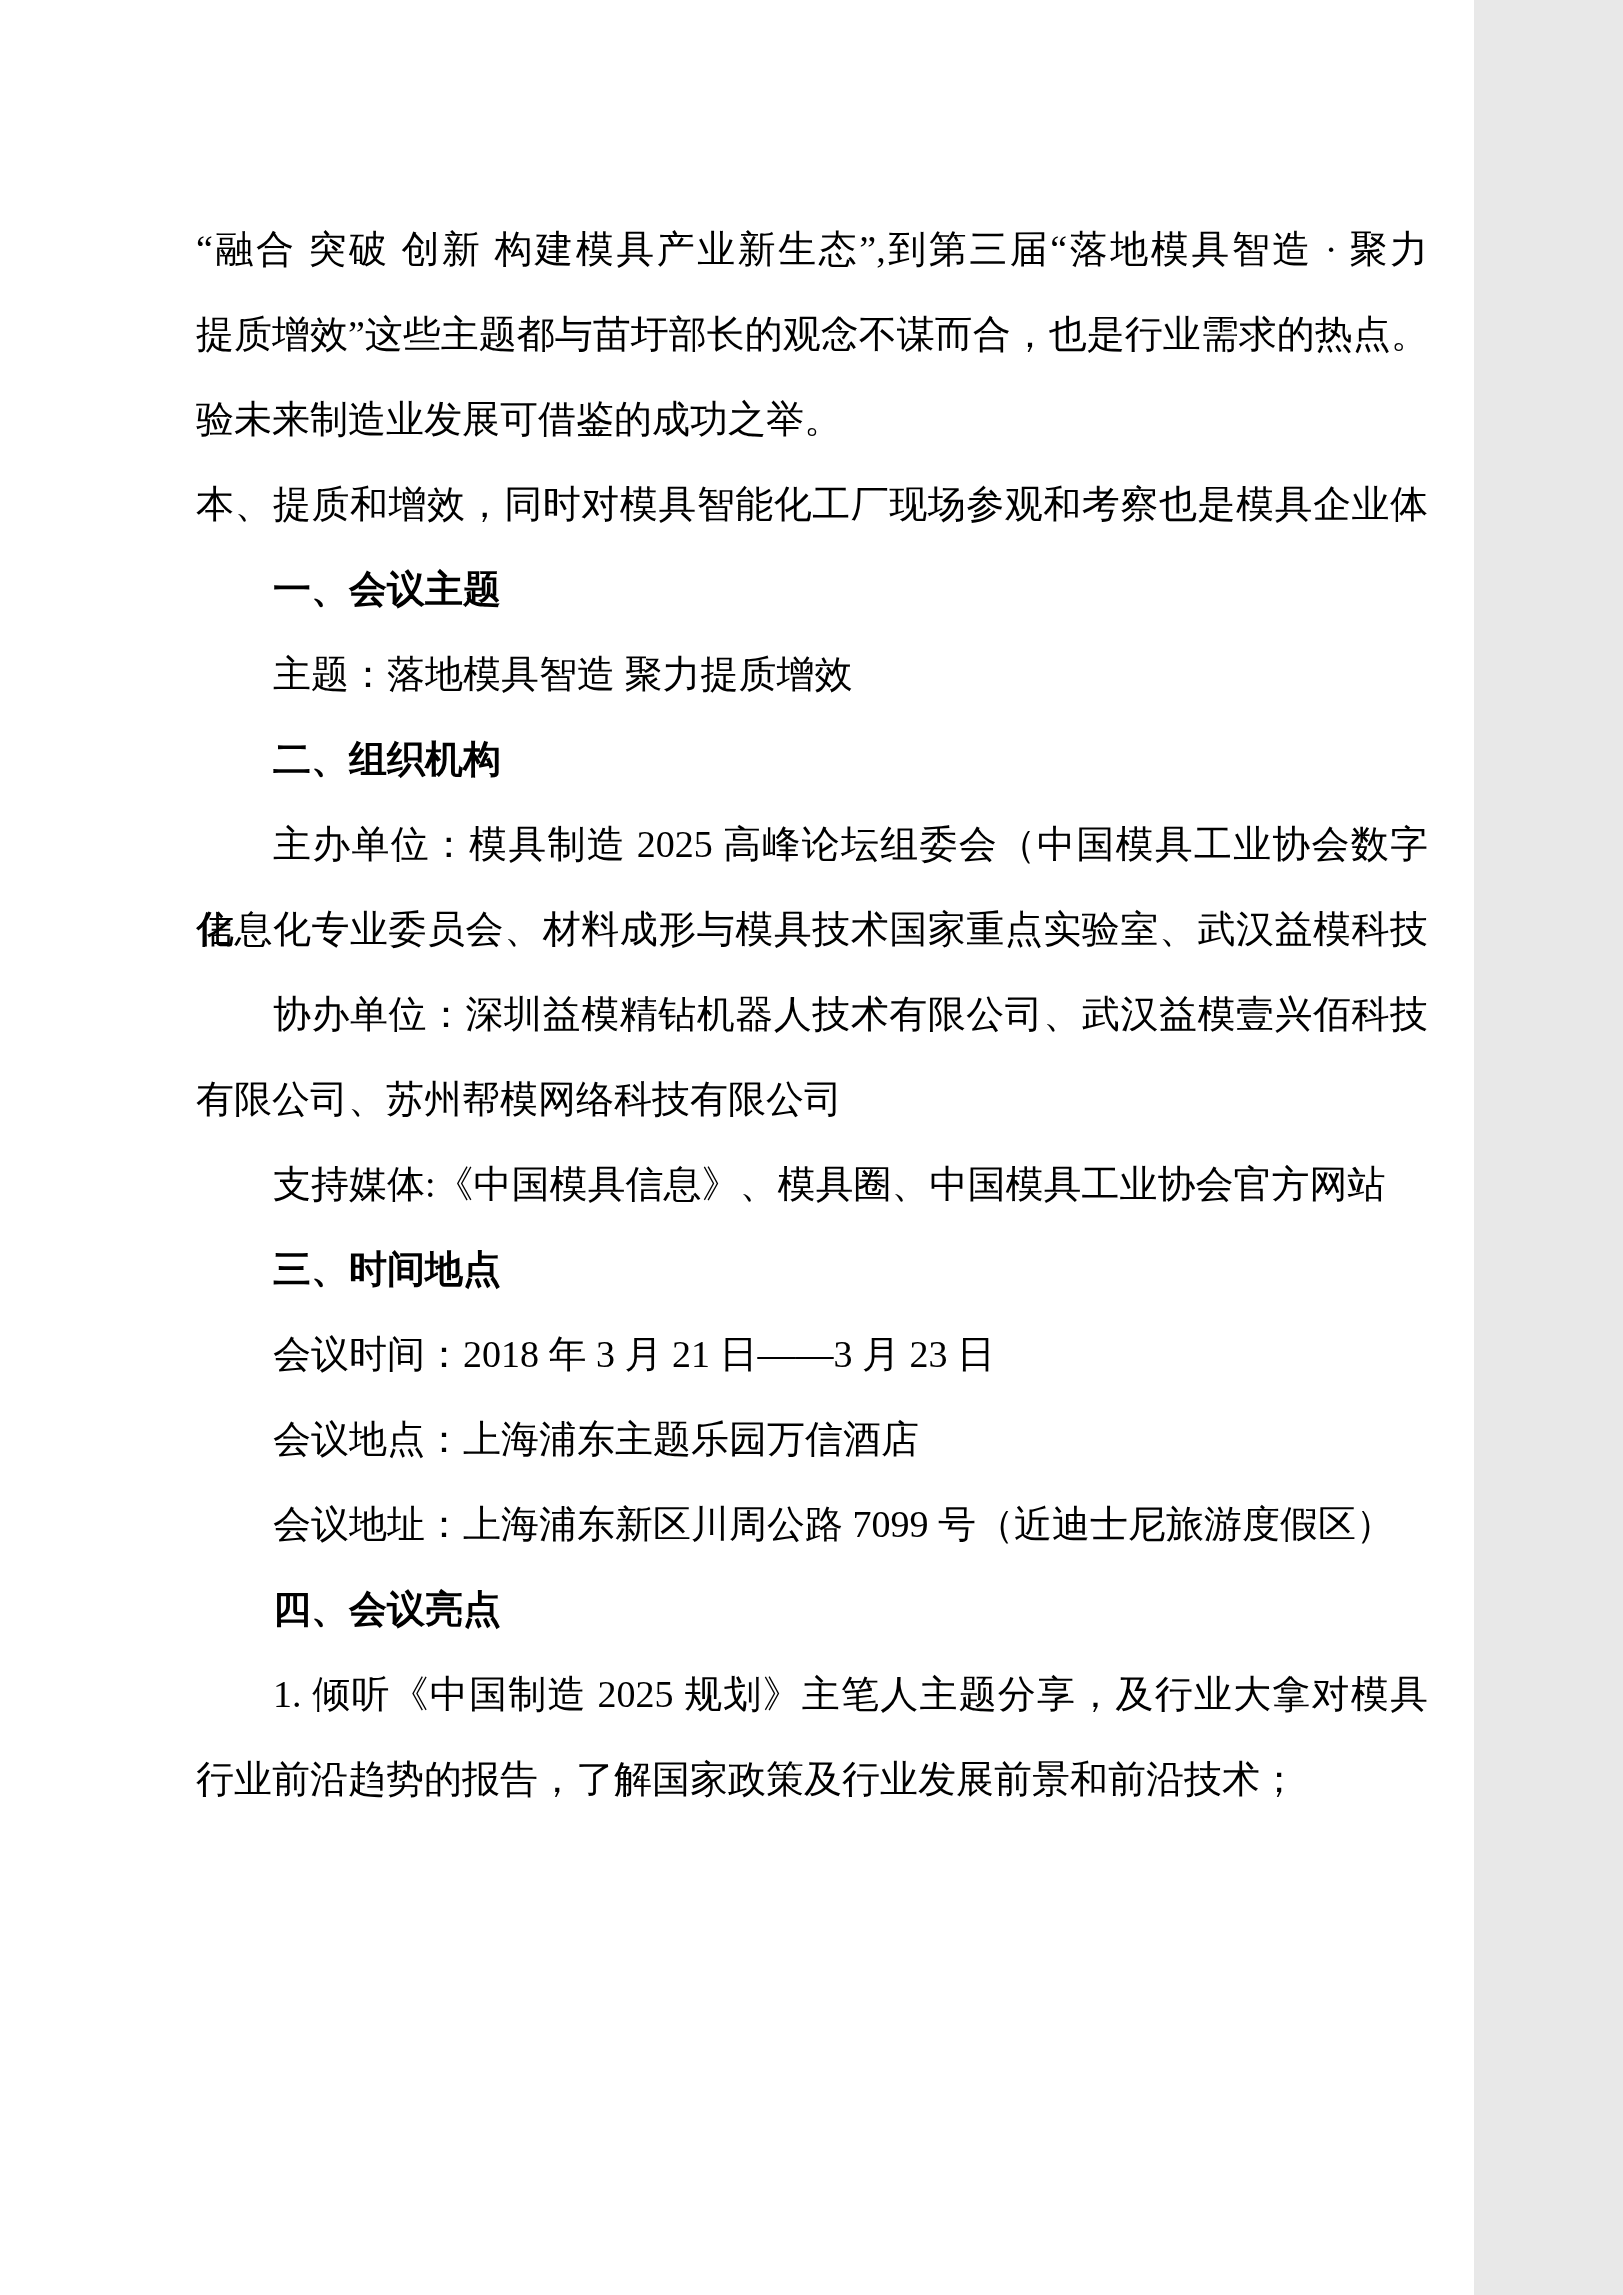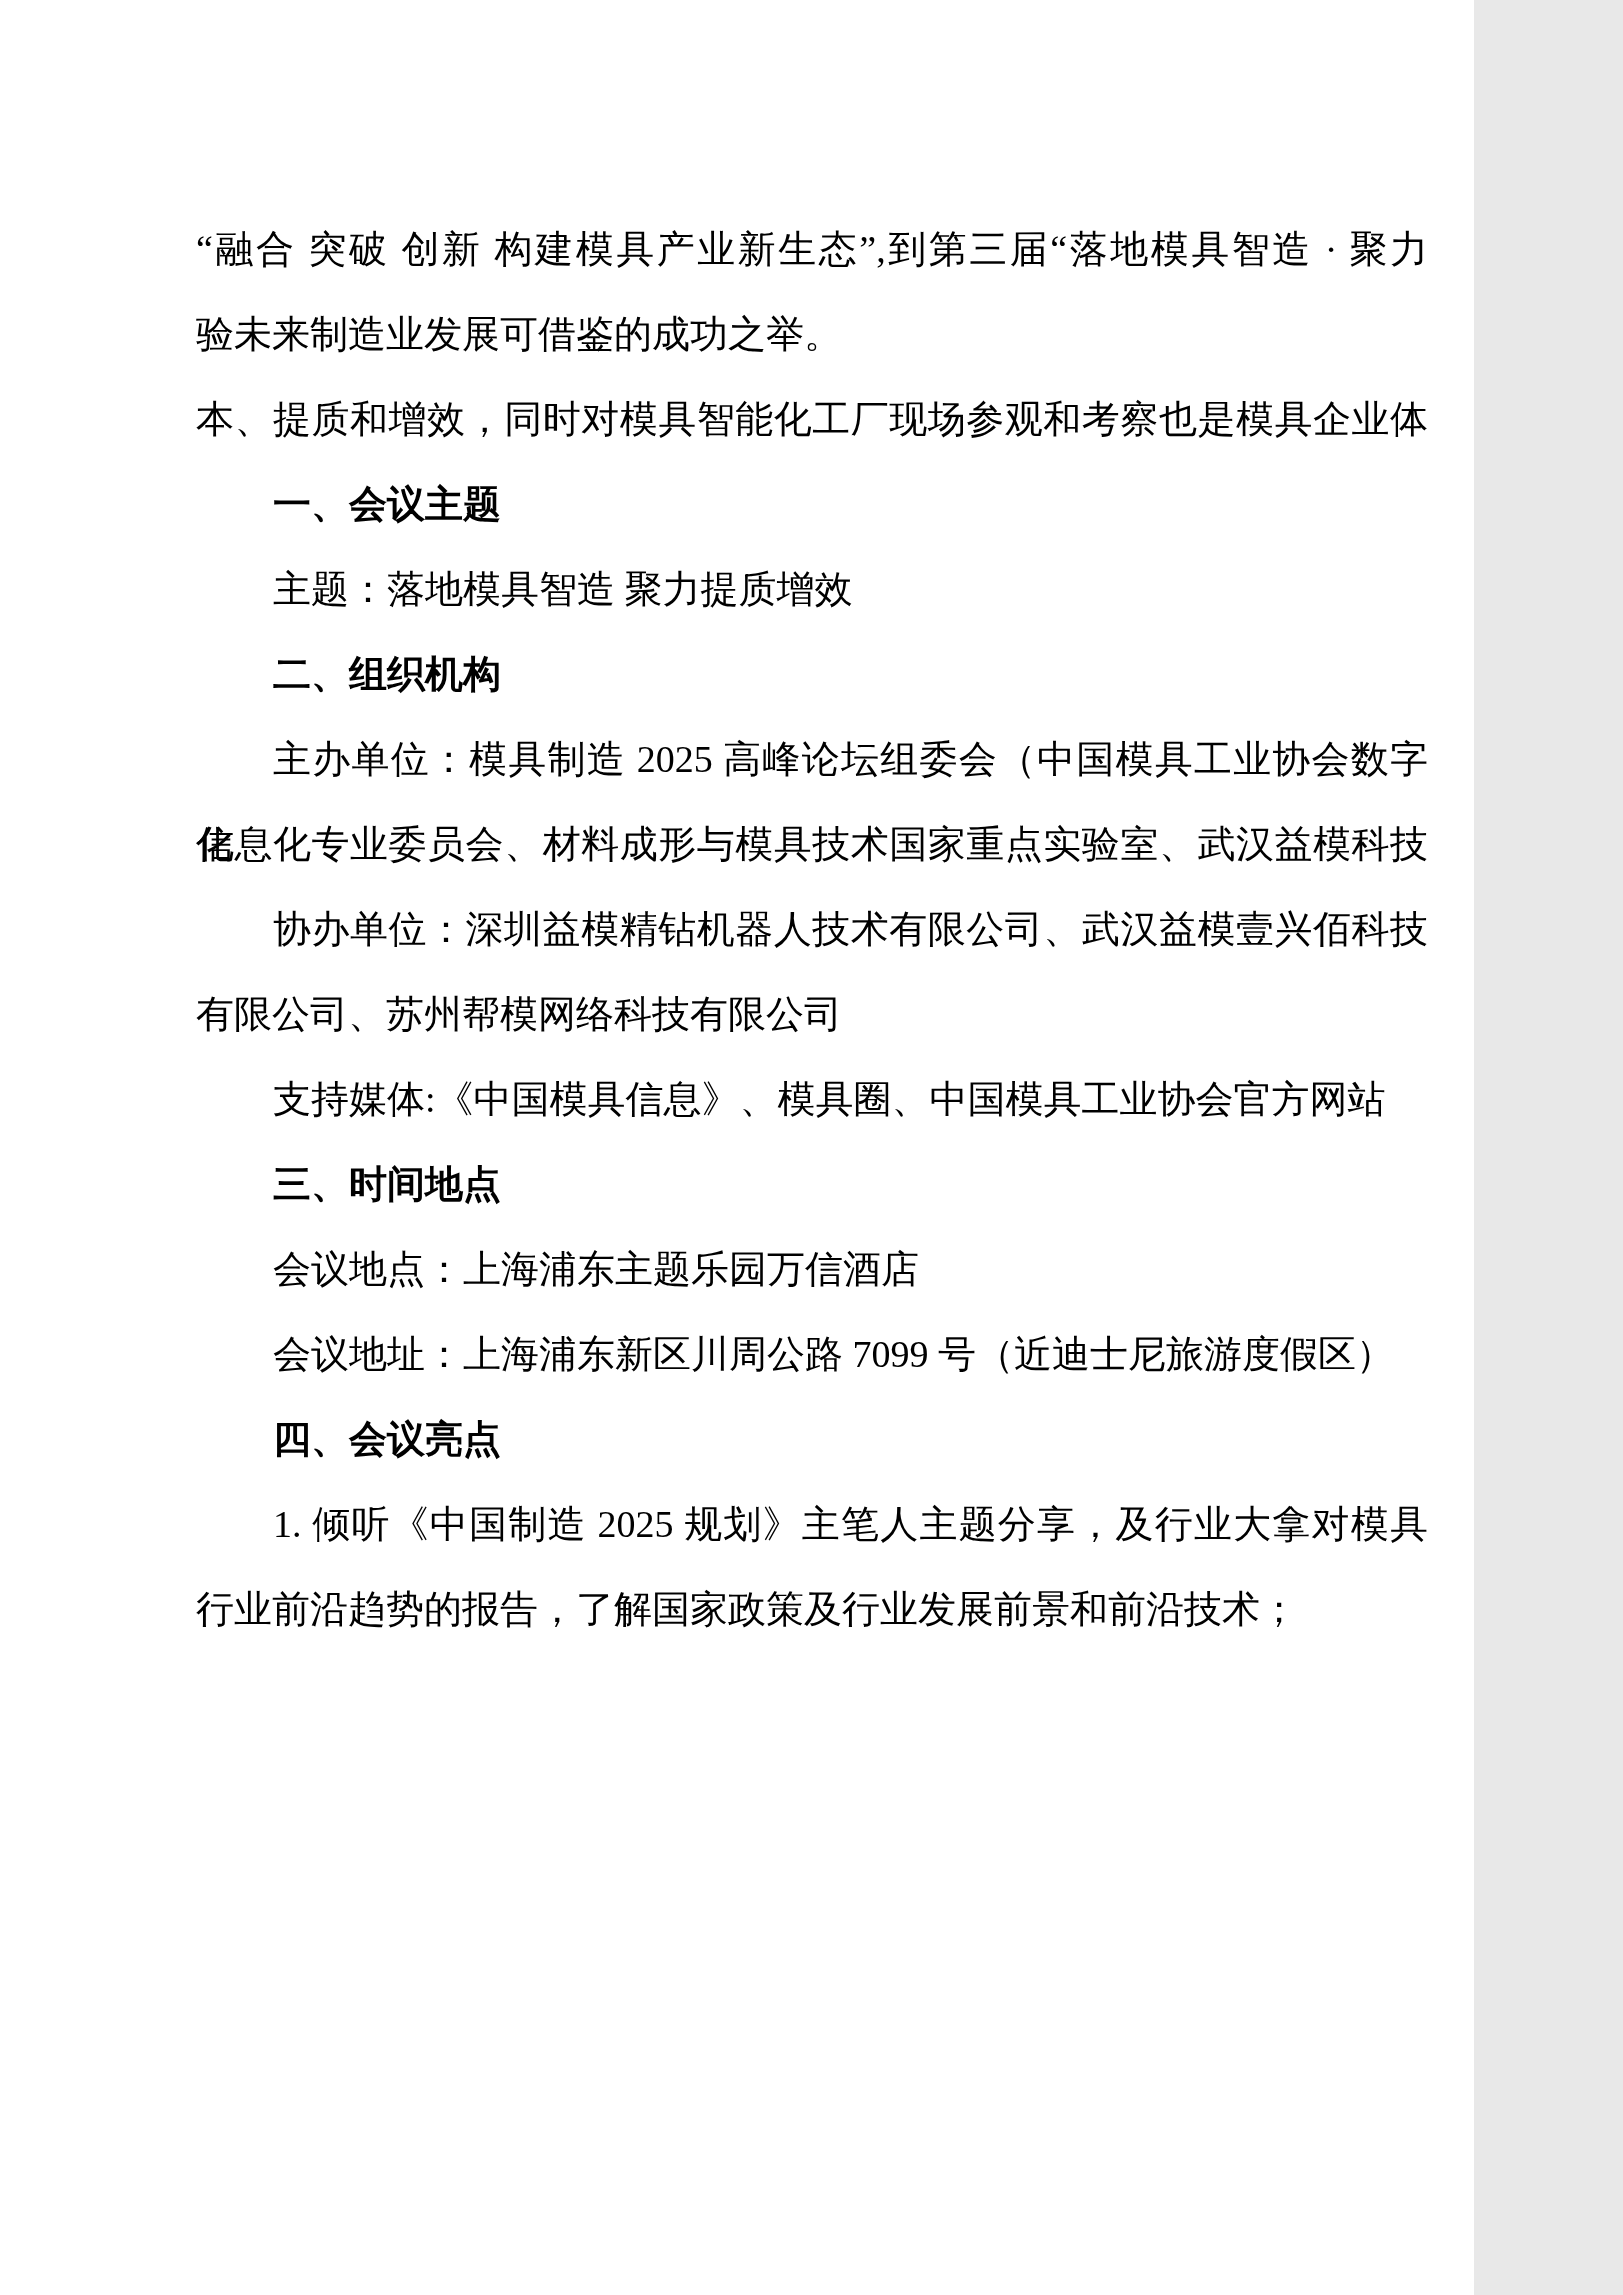--- a/index.html
+++ b/index.html
@@ -39,31 +39,33 @@
   .bold{
     font-weight:bold;
   }
 </style>
 </head>
 <body>
 
 <div class="page">
   <div class="textblock">
     <p class="line justify">“融合 突破 创新 构建模具产业新生态”,到第三届“落地模具智造 · 聚力</p>
+    <p class="line">提质增效”这些主题都与苗圩部长的观念不谋而合，也是行业需求的热点。</p>
     <p class="line">验未来制造业发展可借鉴的成功之举。</p>
     <p class="line justify">本、提质和增效，同时对模具智能化工厂现场参观和考察也是模具企业体</p>
     <p class="line indent bold">一、会议主题</p>
     <p class="line indent">主题：落地模具智造 聚力提质增效</p>
     <p class="line indent bold">二、组织机构</p>
     <p class="line indent justify">主办单位：模具制造 2025 高峰论坛组委会（中国模具工业协会数字化</p>
     <p class="line justify">信息化专业委员会、材料成形与模具技术国家重点实验室、武汉益模科技</p>
     <p class="line indent justify">协办单位：深圳益模精钻机器人技术有限公司、武汉益模壹兴佰科技</p>
     <p class="line">有限公司、苏州帮模网络科技有限公司</p>
     <p class="line indent">支持媒体:《中国模具信息》、模具圈、中国模具工业协会官方网站</p>
     <p class="line indent bold">三、时间地点</p>
+    <p class="line indent">会议时间：2018 年 3 月 21 日——3 月 23 日</p>
     <p class="line indent">会议地点：上海浦东主题乐园万信酒店</p>
     <p class="line indent">会议地址：上海浦东新区川周公路 7099 号（近迪士尼旅游度假区）</p>
     <p class="line indent bold">四、会议亮点</p>
     <p class="line indent justify">1. 倾听《中国制造 2025 规划》主笔人主题分享，及行业大拿对模具</p>
     <p class="line">行业前沿趋势的报告，了解国家政策及行业发展前景和前沿技术；</p>
   </div>
 </div>
 
 
 </body></html>

